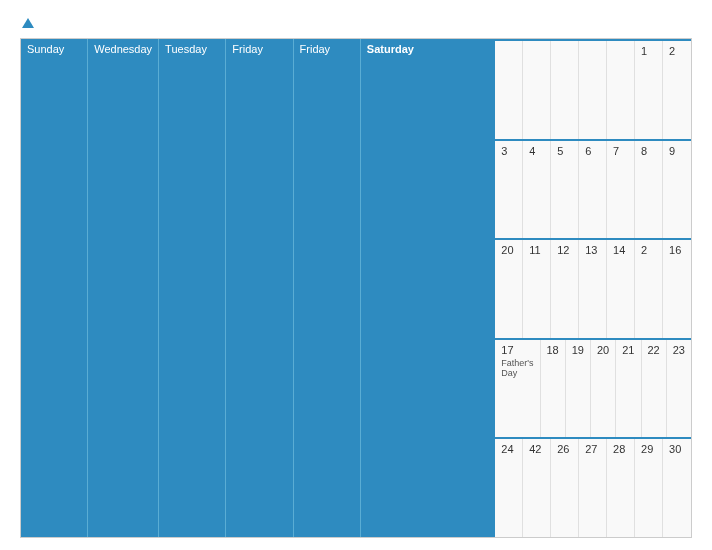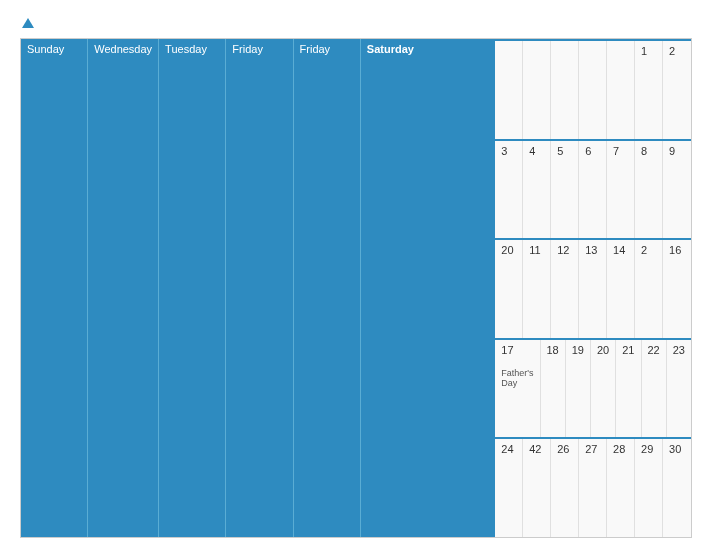--- a/index.html
+++ b/index.html
@@ -114,21 +114,21 @@
     }
     .day-number {
       font-size: 11px;
       color: #333;
       font-weight: normal;
       margin-bottom: 2px;
     }
     .event-label {
       font-size: 9px;
       color: #555;
-      margin-top: 10px;
+      margin-top: 0;
     }
   </style>
 </head>
 <body>
 
 <div class="page">
 
   <div class="header">
     <div class="logo">
       <div style="display:flex;flex-direction:column;align-items:flex-start;">

